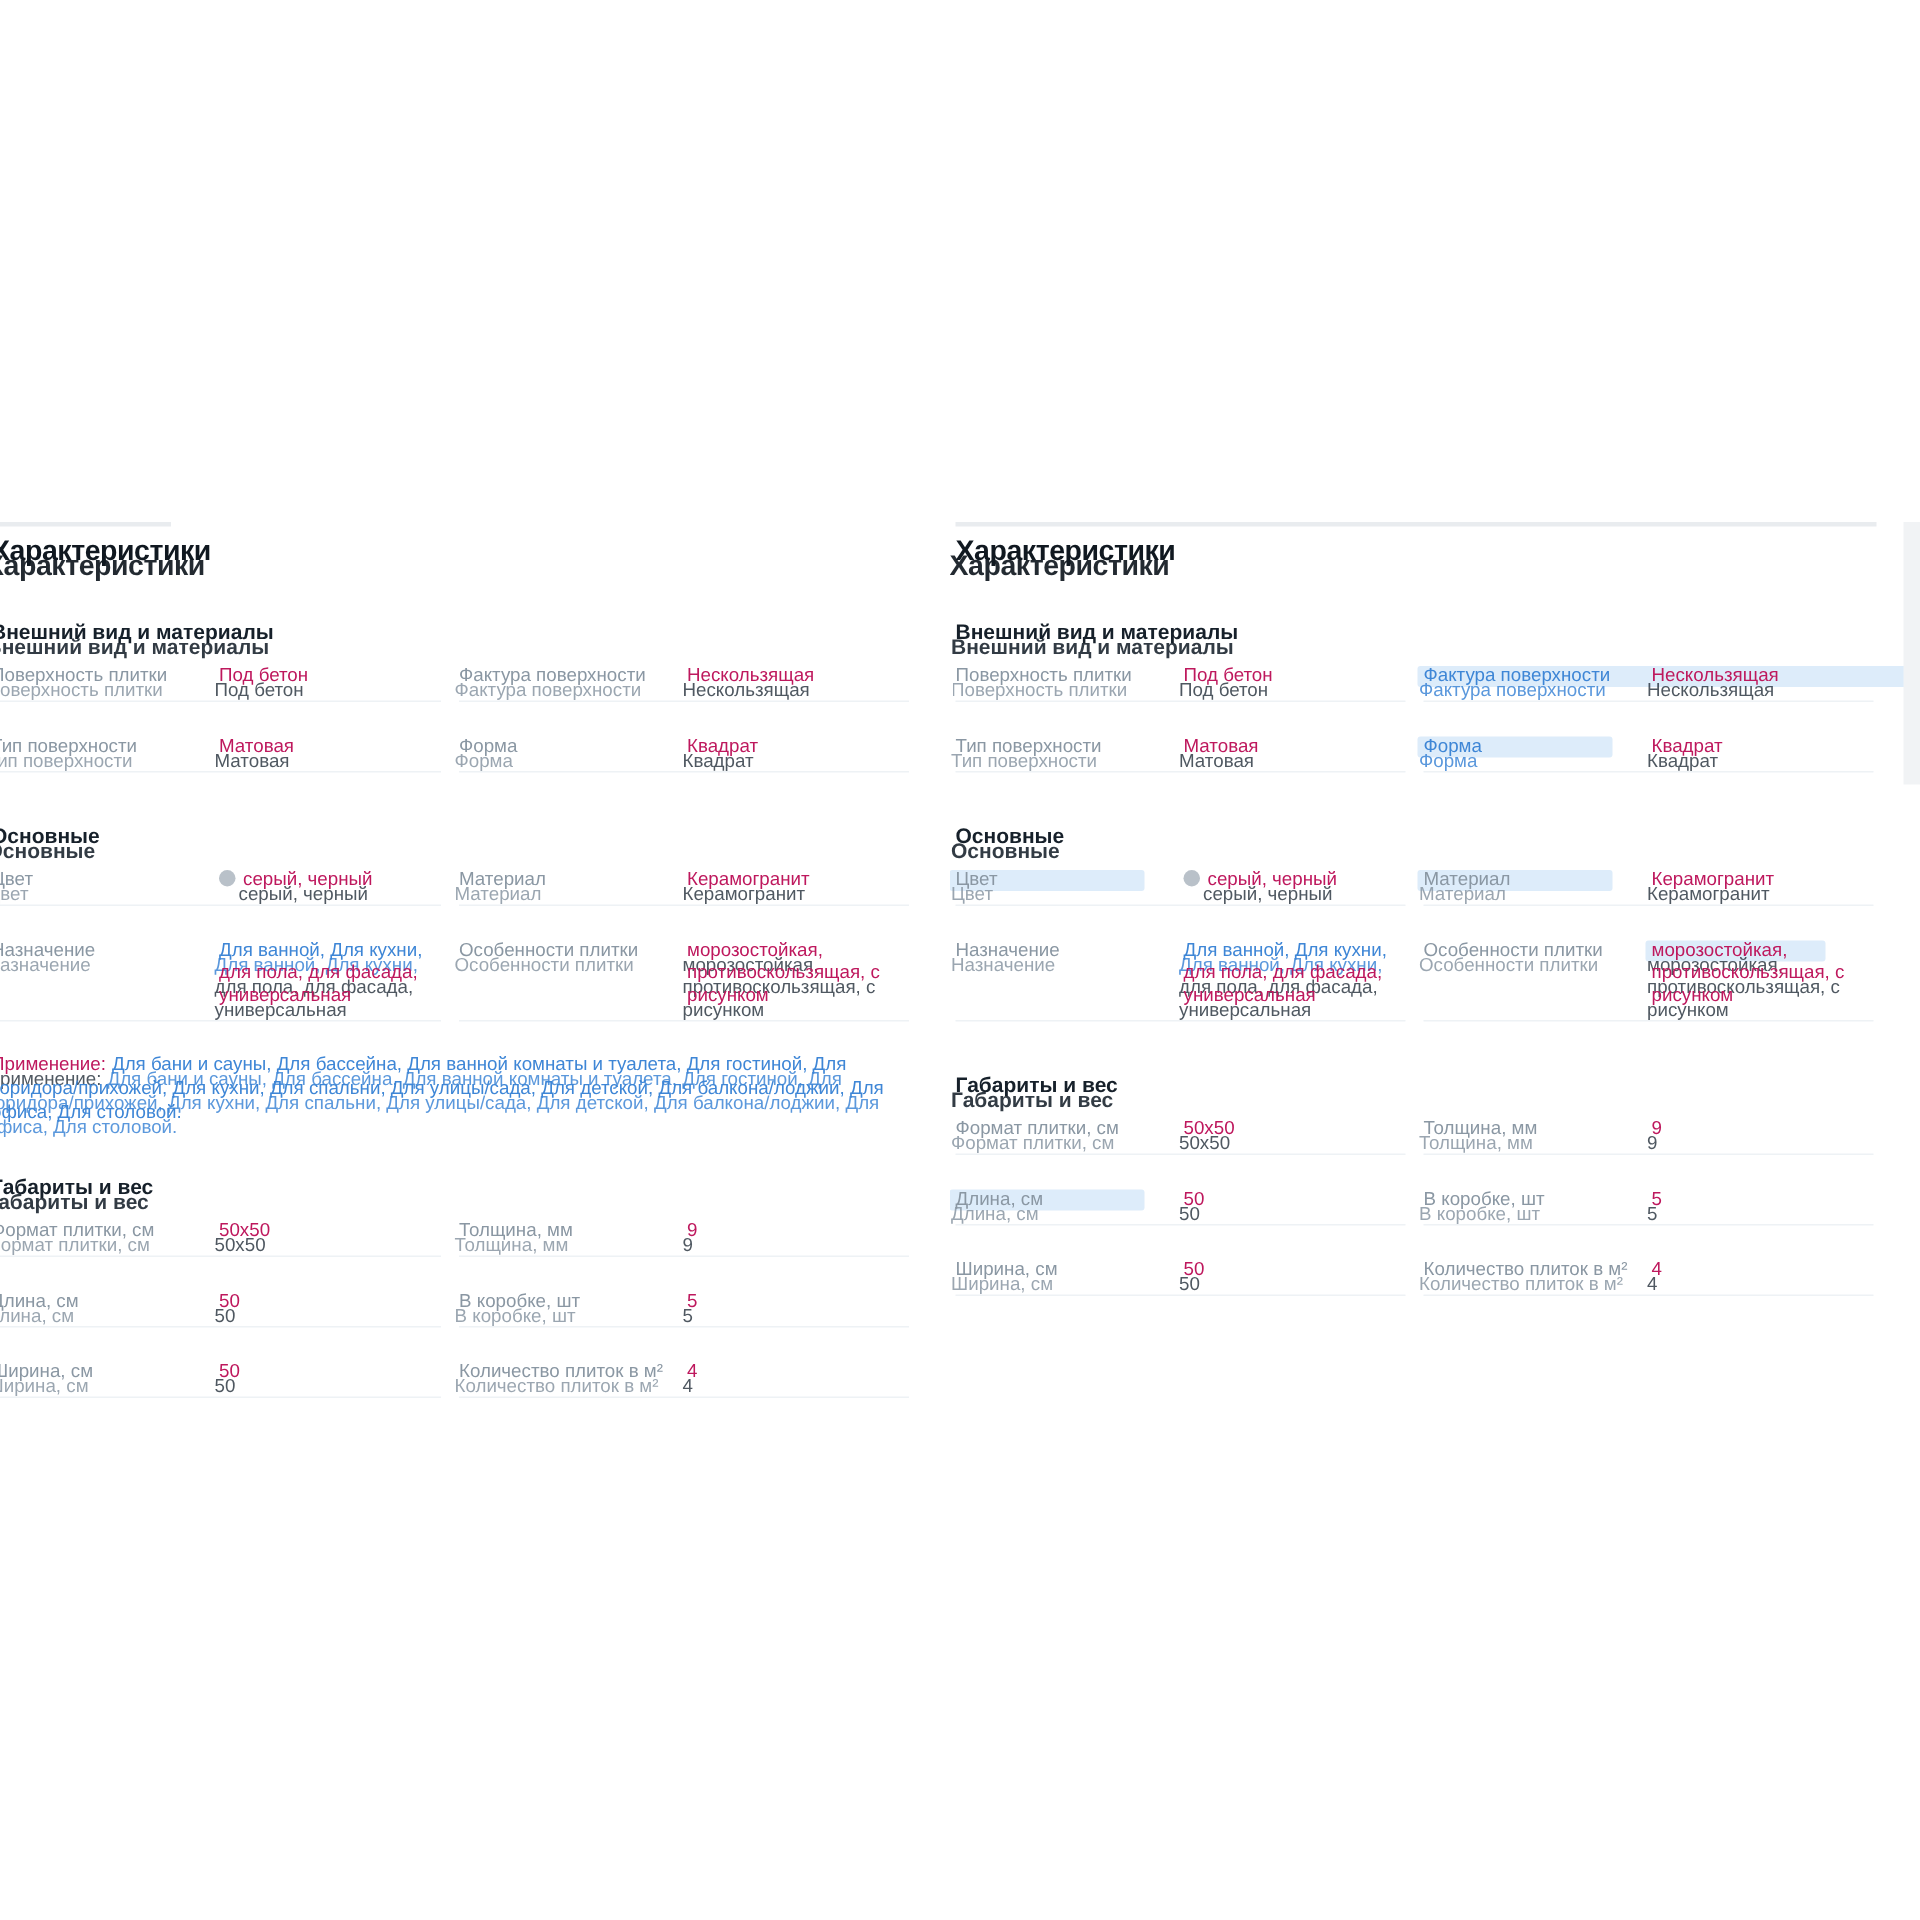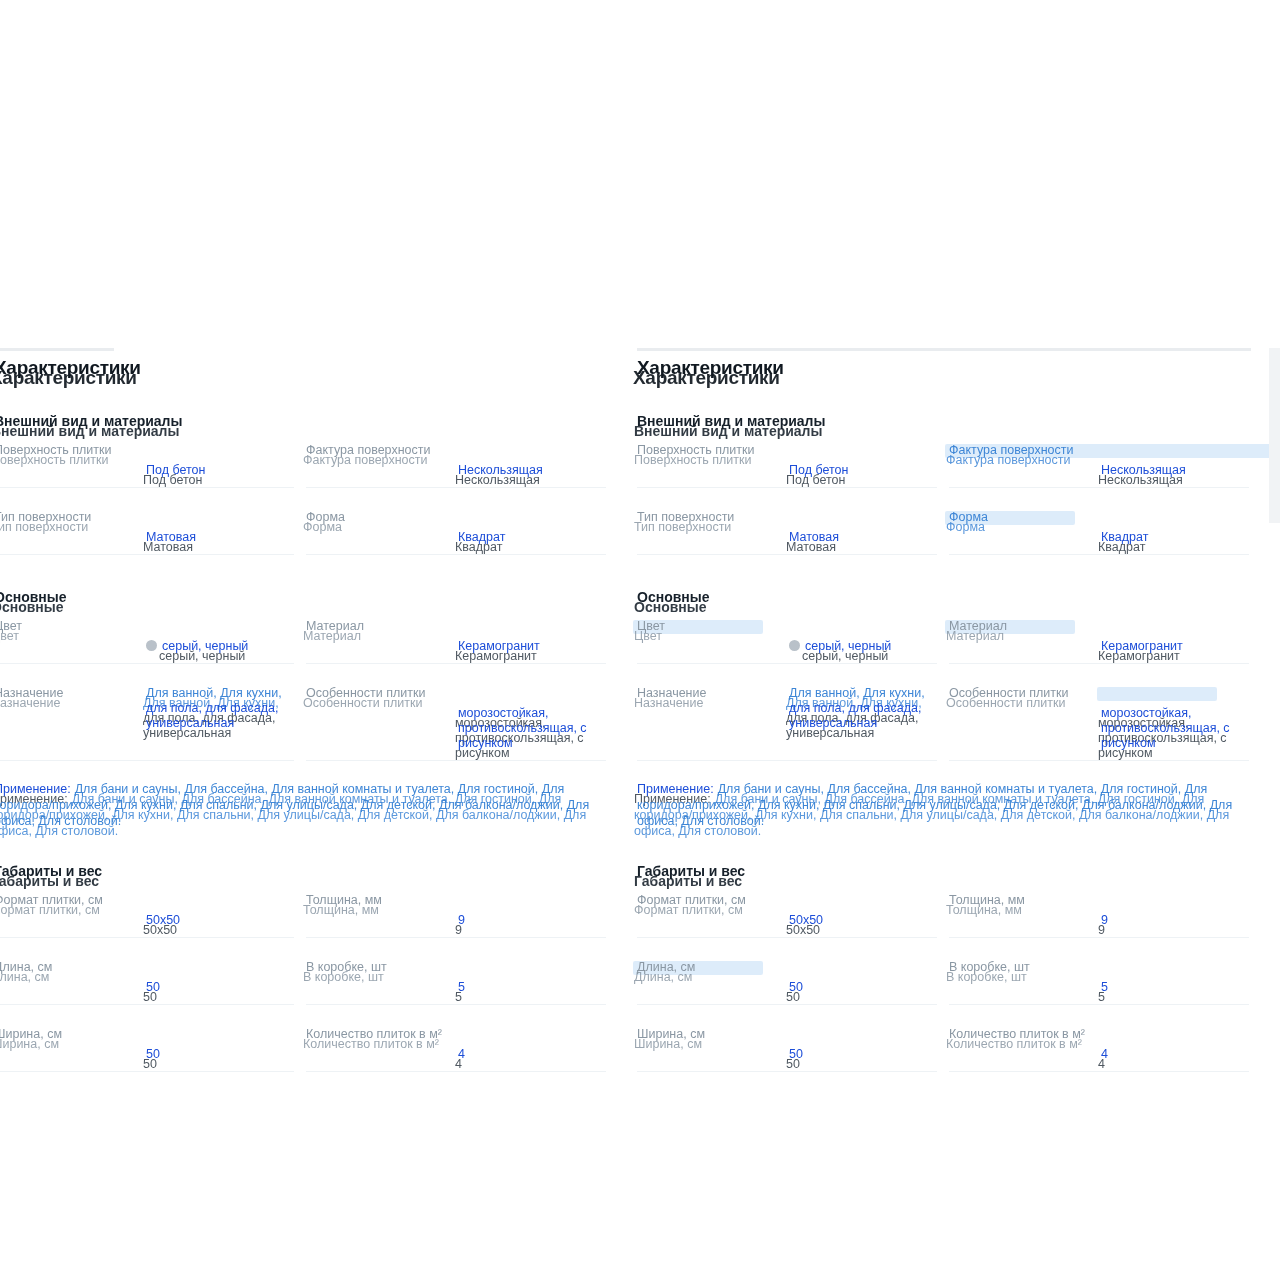--- a/index.html
+++ b/index.html
@@ -13,21 +13,21 @@
   .panel.right { left:637px; }
 
   .topline { height:3px; background:#e9ecef; margin:0 0 6px 0; }
   .panel.left .topline { width:120px; }
   .panel.right .topline { width:100%; }
 
   
   .gt  { color:#101820; text-shadow:-4px 10px 0 rgba(16,24,32,.92); }          
   .gh  { color:#16202a; text-shadow:-3px 10px 0 rgba(22,32,42,.88); }          
   .gl  { color:#8a97a3; text-shadow:-3px 10px 0 rgba(138,151,163,.85); }       
-  .gv  { color:#1d4ed8; text-shadow:-3px 10px 0 rgba(40,51,62,.82);margin-top:20px; }          
+  .gv  { color:#be185d; text-shadow:-3px 10px 0 rgba(40,51,62,.82); }          
   .ga  { color:#3e86d6; text-shadow:-3px 10px 0 rgba(62,134,214,.85); }        
 
   h2.title { font-size:19px; font-weight:700; margin:4px 0 0 0; letter-spacing:-.3px; }
   h3.sec   { font-size:14px; font-weight:700; margin:34px 0 14px 0; }
 
   .grid { display:grid; grid-template-columns:300px 300px; column-gap:12px; row-gap:22px; }
   .pair { display:grid; grid-template-columns:142px 1fr; column-gap:10px;
           border-bottom:1px solid #eef2f5; padding-bottom:9px; align-items:start; position:relative; }
   .lbl  { font-size:12.5px; line-height:15px; }
   .val  { font-size:12.5px; line-height:15px; }
@@ -167,23 +167,20 @@
       <div class="pair">
         <span class="lbl gl">Назначение</span>
         <span class="val"><a href="#" class="ga">Для ванной, Для кухни,</a> <span class="gv">для пола, для фасада, универсальная</span></span>
       </div>
       <div class="pair hl hl-val">
         <span class="lbl gl">Особенности плитки</span>
         <span class="val gv">морозостойкая, противоскользящая, с рисунком</span>
       </div>
     </div>
 
-    <div class="apps">
-      <span class="prefix gv">Применение:</span><a href="#" class="ga">Для бани и сауны, Для бассейна, Для ванной комнаты и туалета, Для гостиной, Для коридора/прихожей, Для кухни, Для спальни, Для улицы/сада, Для детской, Для балкона/лоджии, Для офиса, Для столовой.</a>
-    </div>
 
     <h3 class="sec gh">Габариты и вес</h3>
     <div class="grid">
       <div class="pair">
         <span class="lbl gl">Формат плитки, см</span>
         <span class="val gv">50х50</span>
       </div>
       <div class="pair">
         <span class="lbl gl">Толщина, мм</span>
         <span class="val gv">9</span>

